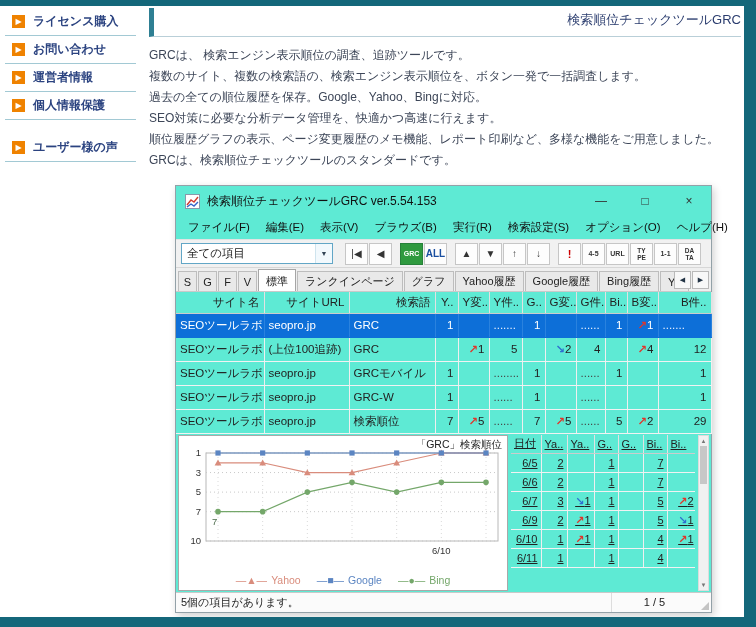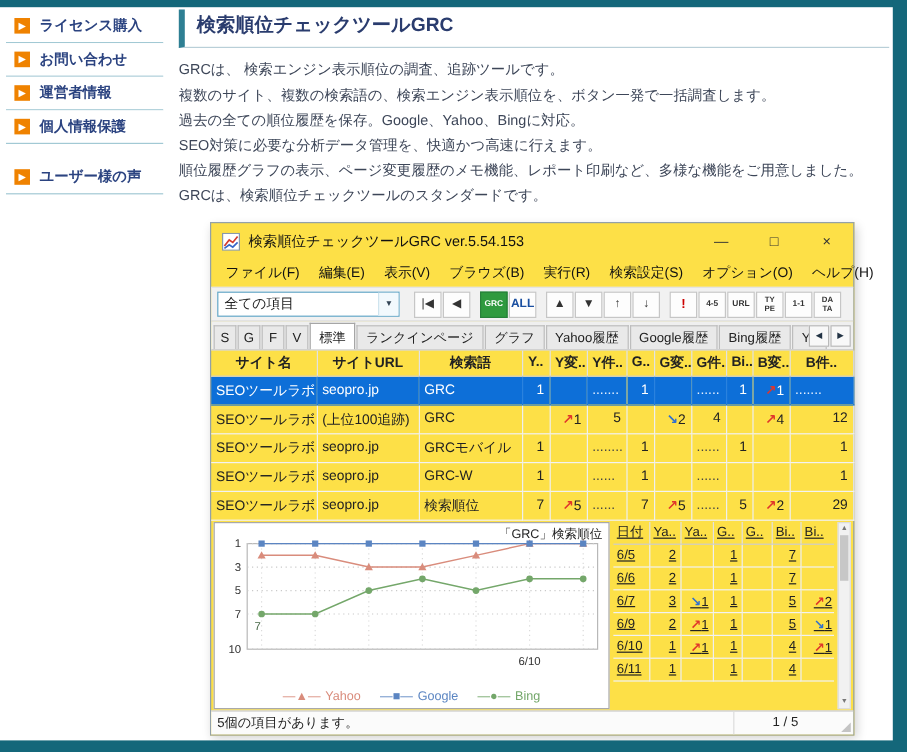--- a/index.html
+++ b/index.html
@@ -12,26 +12,26 @@
 
   
   .sidebar{position:absolute;left:5px;top:8px;width:131px;}
   .sb-item{display:flex;align-items:center;gap:8px;height:28px;padding-left:7px;border-bottom:1px solid #a2c9d4;cursor:pointer;background:#fff;}
   .sb-item.gap{margin-top:14px;}
   .sb-arrow{flex:0 0 13px;width:13px;height:13px;background:var(--orange,#ef8200);color:#fff;font-size:8px;line-height:13px;text-align:center;}
   .sb-label{font-size:12px;font-weight:bold;color:#2b4380;white-space:nowrap;}
 
   
   .main{position:absolute;left:149px;top:8px;width:592px;}
-  .page-title{font-size:16px;font-weight:bold;color:#2a3c6e;border-left:5px solid #2e7f93;border-bottom:1px solid #b9cfd8;padding:3px 0 7px 10px;}
+  .page-title{font-size:13px;font-weight:normal;color:#2a3c6e;border-left:5px solid #2e7f93;border-bottom:1px solid #b9cfd8;padding:3px 0 7px 10px;text-align:right;}
   .intro{margin-top:8px;}
   .intro p{font-size:12px;line-height:21px;color:#3d4658;}
 
   
-  .appwin{position:absolute;left:175px;top:185px;width:537px;background:#fde047;border:1px solid #93a1a8;box-shadow:2px 3px 8px rgba(0,0,0,.18);}
+  .appwin{position:absolute;left:175px;top:185px;width:537px;background:#5eead4;border:1px solid #93a1a8;box-shadow:2px 3px 8px rgba(0,0,0,.18);}
   .titlebar{height:30px;display:flex;align-items:center;padding-left:9px;}
   .titletext{font-size:12px;color:#111;margin-left:7px;white-space:nowrap;}
   .controls{margin-left:auto;display:flex;align-self:stretch;}
   .wbtn{width:44px;display:flex;align-items:center;justify-content:center;font-size:12px;color:#333;cursor:pointer;}
   .menubar{height:23px;display:flex;align-items:center;padding-left:4px;}
   .menubar .mi{font-size:11.5px;padding:3px 8px;color:#111;cursor:pointer;white-space:nowrap;}
 
   .toolbar{height:29px;background:#f1f1f1;border-top:1px solid #e3e3e3;border-bottom:1px solid #d7d7d7;display:flex;align-items:center;padding:0 5px;}
   .dropdown{width:152px;height:21px;border:1px solid #62a6c6;background:#fff;display:flex;align-items:center;font-size:11.5px;cursor:pointer;}
   .dd-text{flex:1;padding-left:5px;white-space:nowrap;overflow:hidden;}
@@ -47,39 +47,39 @@
 
   .tabbar{height:24px;background:#efefef;display:flex;align-items:flex-end;padding:3px 2px 0 2px;border-bottom:1px solid #c9c9c9;position:relative;overflow:hidden;}
   .tabs{display:flex;align-items:flex-end;}
   .tab{height:20px;border:1px solid #bdbdbd;border-bottom:none;background:#e9e9e9;font-size:11px;display:flex;align-items:center;padding:0 7px;margin-right:1px;color:#222;white-space:nowrap;cursor:pointer;}
   .tab.small{width:19px;justify-content:center;padding:0;}
   .tab.active{background:#fff;height:23px;margin-bottom:-1px;border-color:#a6a6a6;}
   .tabscroll{position:absolute;right:2px;bottom:2px;display:flex;gap:1px;background:#efefef;}
   .tsbtn{width:17px;height:18px;border:1px solid #b9b9b9;background:#f8f8f8;font-size:7px;display:flex;align-items:center;justify-content:center;color:#234;cursor:pointer;}
 
   .grctable{width:535px;border-collapse:collapse;table-layout:fixed;font-size:11.5px;}
-  .grctable th{font-weight:bold;text-align:center;padding:0 4px;border-right:1px solid #e2e2e2;border-bottom:1px solid #cccccc;height:21px;white-space:nowrap;overflow:hidden;cursor:pointer;}
+  .grctable th{font-weight:normal;text-align:right;padding:0 4px;border-right:1px solid #e2e2e2;border-bottom:1px solid #cccccc;height:21px;white-space:nowrap;overflow:hidden;cursor:pointer;}
   .grctable td{padding:0 4px;border-right:1px solid #efefef;border-bottom:1px solid #f2f2f2;height:24px;white-space:nowrap;overflow:hidden;}
   .grctable td.num{text-align:right;}
   .grctable td.dots{text-align:left;color:#444;}
   .grctable tr.selected td{background:var(--selection,#0d6fd8);color:#fff;border-right-color:#2a82de;border-bottom-color:var(--selection,#0d6fd8);}
   .grctable tr.selected td.dots{color:#e8f1ff;}
   .arr-up{color:var(--rank_up,#e0352b);font-weight:bold;}
   .arr-down{color:var(--rank_down,#2f6fd0);font-weight:bold;}
 
   .bottom{display:flex;height:158px;padding:1px 2px;gap:3px;align-items:stretch;}
   .chartpanel{width:330px;border:1px solid #a9a9a9;position:relative;background:#fff;}
   .chartpanel svg{display:block;margin:1px;}
   .legend{position:absolute;bottom:4px;left:0;right:0;display:flex;justify-content:center;gap:16px;font-size:10.5px;}
   .lg-item{display:flex;align-items:center;gap:4px;white-space:nowrap;}
   .histwrap{width:186px;overflow:hidden;text-decoration:underline;}
   .histtable{width:186px;border-collapse:collapse;table-layout:fixed;font-size:11px;}
   .histtable th{font-weight:normal;text-align:left;border-right:1px solid #e2e2e2;border-bottom:1px solid #cccccc;padding:1px 3px;height:19px;overflow:hidden;white-space:nowrap;cursor:pointer;}
   .histtable td{border-right:1px solid #efefef;border-bottom:1px solid #f2f2f2;padding:0 3px;height:19px;text-align:right;white-space:nowrap;overflow:hidden;}
-  .histtable td.date{text-align:left;}
+  .histtable td.date{text-align:right;}
   .vscroll{width:11px;background:#f1f1f1;border:1px solid #dcdcdc;display:flex;flex-direction:column;align-items:center;font-size:6px;color:#777;padding:2px 0;cursor:pointer;}
   .vthumb{width:7px;height:38px;background:#c7c7c7;margin-top:2px;}
   .vscroll .dn{margin-top:auto;}
 
   .statusbar{height:20px;border-top:1px solid #c9c9c9;display:flex;align-items:center;font-size:11px;color:#222;background:#fbfbfb;}
   .st-left{flex:1;padding-left:5px;white-space:nowrap;}
   .st-right{width:86px;border-left:1px solid #ddd;text-align:center;align-self:stretch;display:flex;align-items:center;justify-content:center;}
   .st-grip{width:14px;align-self:stretch;position:relative;cursor:nwse-resize;}
   .st-grip::after{content:'';position:absolute;right:2px;bottom:2px;width:0;height:0;border-left:8px solid transparent;border-bottom:8px solid #c4c4c4;}
 </style>

